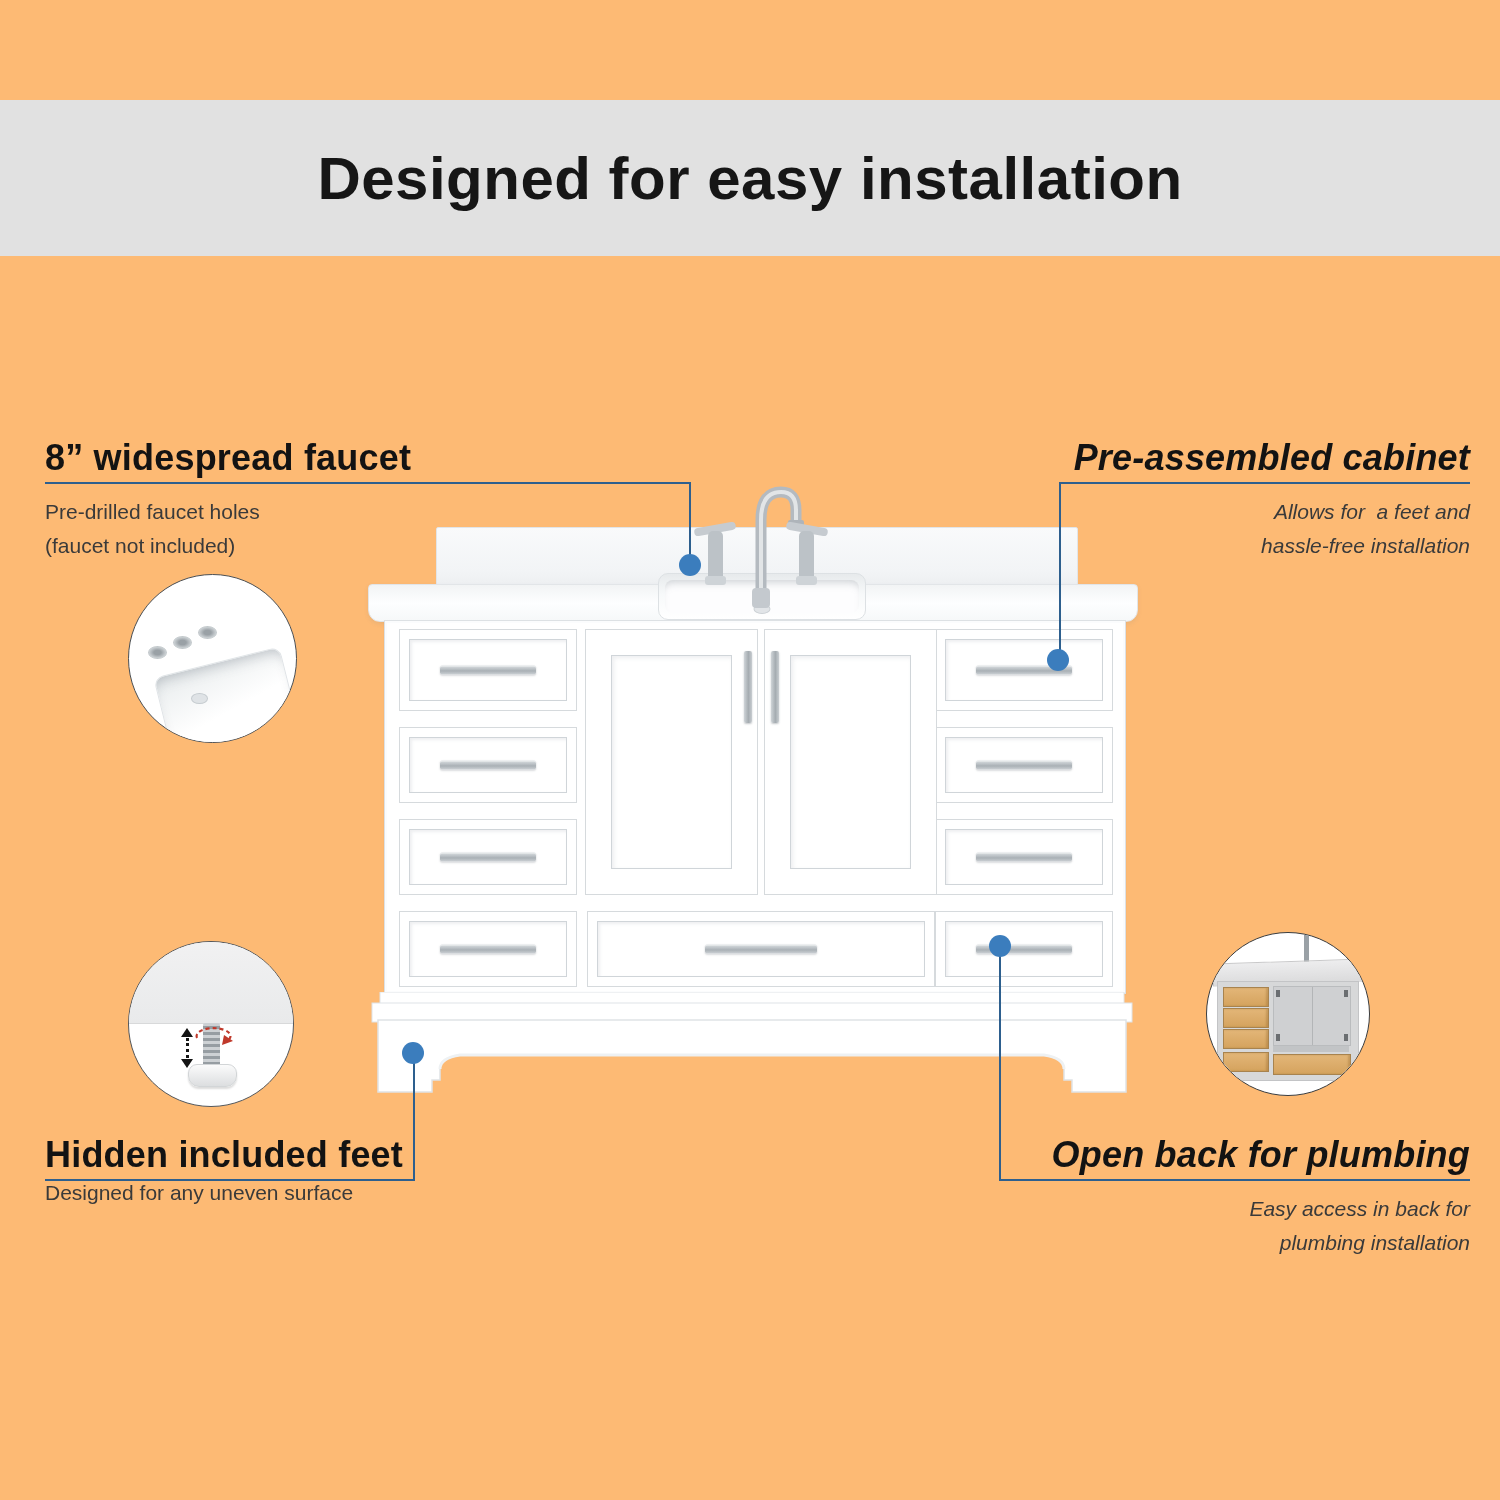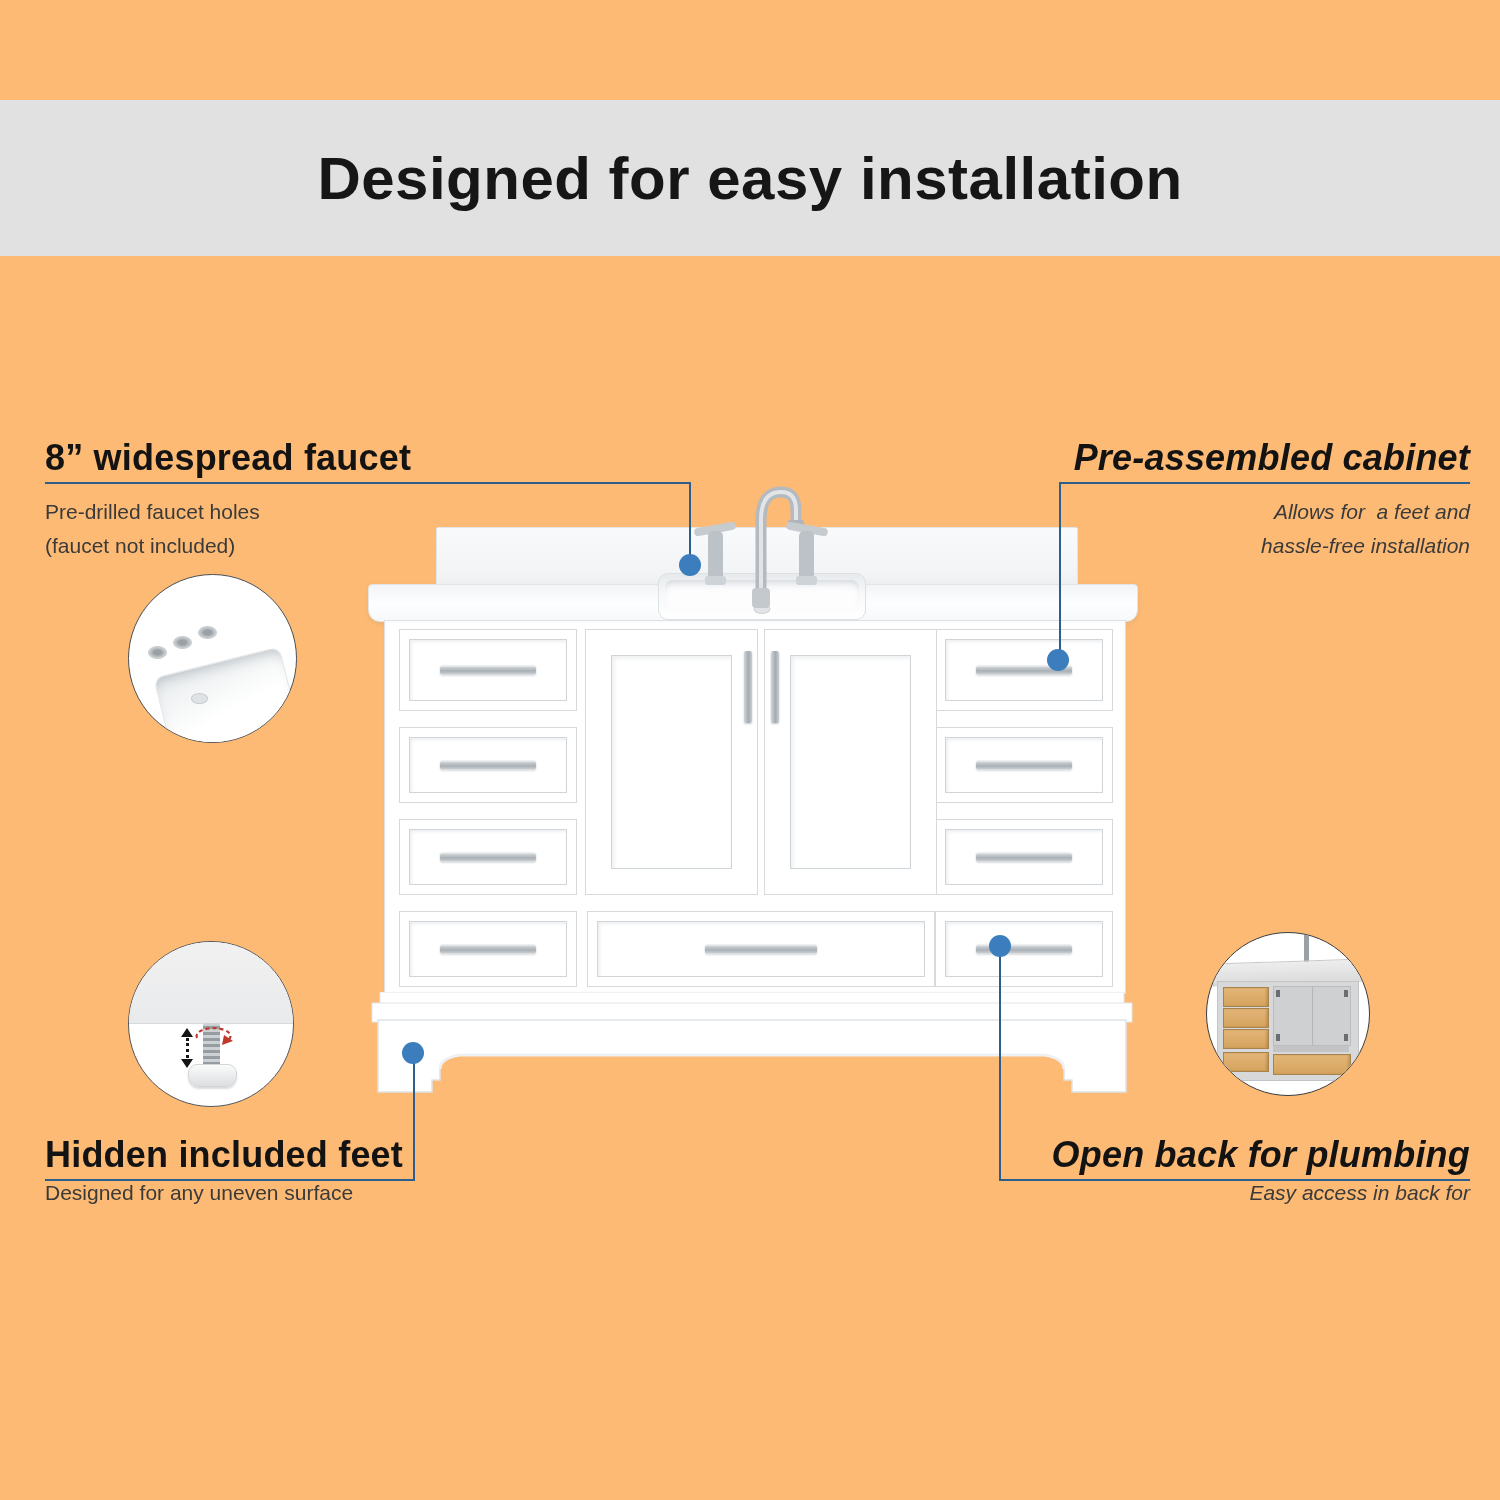--- a/index.html
+++ b/index.html
@@ -166,22 +166,23 @@
 
   <div class="abs" style="left:45px;top:1134px;">
     <div class="callout-title">Hidden included feet</div>
     <div style="margin-top:0;">
       <div class="callout-line">Designed for any uneven surface</div>
     </div>
   </div>
 
   <div class="abs ta-r" style="right:30px;top:1134px;">
     <div class="callout-title">Open back for plumbing</div>
-    <div style="">
+    <div style="margin-top:16px;">
       <div class="callout-line">Easy access in back for</div>
+      <div class="callout-line">plumbing installation</div>
     </div>
   </div>
 
   <div class="abs inset" style="left:128px;top:574px;width:167px;height:167px;border:1.5px solid #4a4f54;">
     <div class="hole" style="left:19px;top:71px;"></div>
     <div class="hole" style="left:44px;top:61px;"></div>
     <div class="hole" style="left:69px;top:51px;"></div>
     <div style="position:absolute;left:32px;top:86px;width:128px;height:78px;border-radius:10px;
                 transform:rotate(-14deg);border:1px solid #e0e4e7;
                 background:linear-gradient(165deg,#e8eced 0%,#ffffff 60%);

